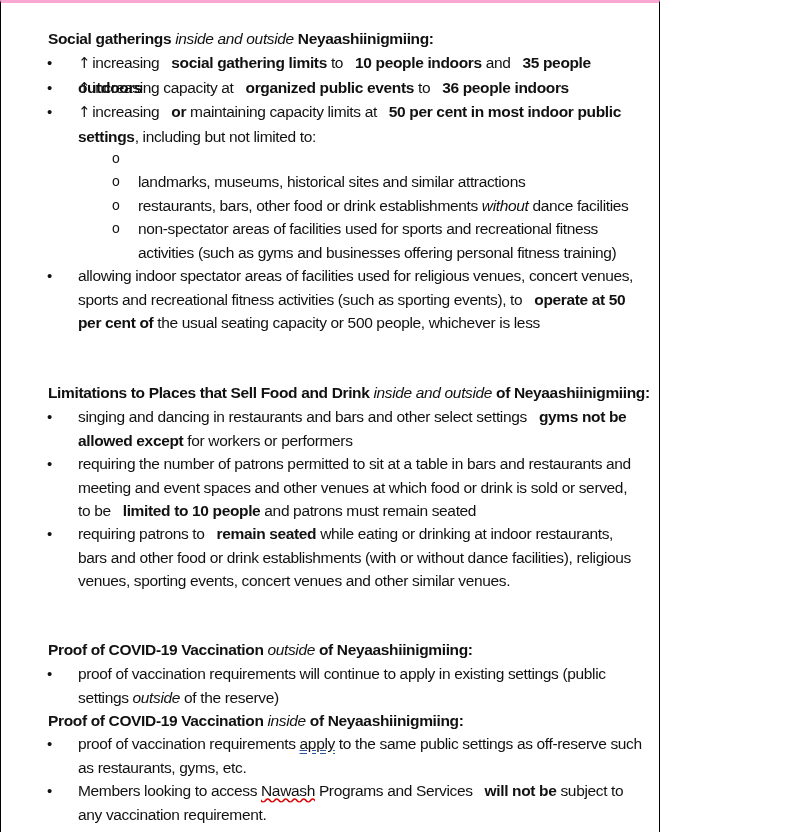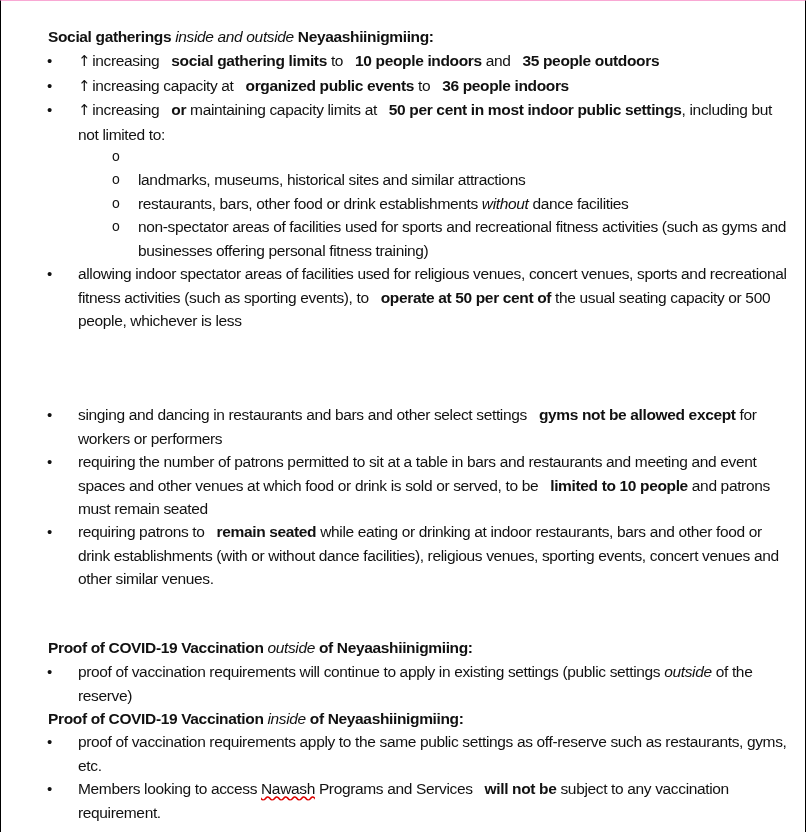--- a/index.html
+++ b/index.html
@@ -1,34 +1,34 @@
 <!DOCTYPE html>
 <html><head>
 <meta charset="utf-8">
 <style>
   html, body { margin: 0; padding: 0; background: #fff; }
   body { width: 806px; height: 832px; overflow: hidden; position: relative; }
   .page {
-    position: absolute; left: 0; top: 0; width: 806px; height: 832px;
+    position: absolute; left: 0; top: 0; width: 660px; height: 832px;
     border-left: 1px solid #000; border-right: 1px solid #000;
-    border-top: 1px solid #f9a8d4;
+    border-top: 3px solid #f9a8d4;
     box-sizing: border-box;
     font-family: "Liberation Sans", sans-serif;
     font-size: 15.5px; color: #111; line-height: 23.5px;
     letter-spacing: -0.35px;
   }
   .heading { position: absolute; left: 47px; font-weight: bold; }
   .heading i { font-weight: normal; }
   .item { position: absolute; left: 77px; right: 16px; }
   .bullet { position: absolute; left: -31px; top: 0; font-size: 15px; }
   .sub { position: absolute; left: 137px; right: 16px; }
   .circle { position: absolute; left: -26px; top: 0; font-size: 14px; }
   .arrow { font-family: "DejaVu Sans", sans-serif; font-size: 15px; margin-right: 2px; }
   b { font-weight: bold; margin-left: 8px; }
-  .u-blue { text-decoration-color: #2b579a; text-decoration-style: double; text-align: right; }
+  .u-blue { text-decoration: underline; text-decoration-color: #2b579a; text-decoration-style: double; text-align: right; }
   .u-red { text-decoration: underline wavy #d00; }
 </style>
 </head>
 <body>
 
 <div class="page">
 
   <div class="heading" style="top:24px"><span>Social gatherings </span><i>inside and outside</i><span> Neyaashiinigmiing:</span></div>
 
   <div class="item" style="top:48px"><span class="bullet">•</span><span class="arrow">↑</span><span>increasing </span><b>social gathering limits</b><span> to </span><b>10 people indoors</b><span> and </span><b>35 people outdoors</b></div>
@@ -37,20 +37,21 @@
 
   <div class="item" style="top:97px"><span class="bullet">•</span><span class="arrow">↑</span><span>increasing </span><b>or</b><span> maintaining capacity limits at </span><b>50 per cent in most indoor public settings</b><span>, including but not limited to:</span></div>
 
   <div class="sub" style="top:144px"><span class="circle">o</span></div>
   <div class="sub" style="top:167px"><span class="circle">o</span><span>landmarks, museums, historical sites and similar attractions</span></div>
   <div class="sub" style="top:191px"><span class="circle">o</span><span>restaurants, bars, other food or drink establishments </span><i>without</i><span> dance facilities</span></div>
   <div class="sub" style="top:214px"><span class="circle">o</span><span>non-spectator areas of facilities used for sports and recreational fitness activities (such as gyms and businesses offering personal fitness training)</span></div>
 
   <div class="item" style="top:261px"><span class="bullet">•</span><span>allowing indoor spectator areas of facilities used for religious venues, concert venues, sports and recreational fitness activities (such as sporting events), to </span><b>operate at 50 per cent of</b><span> the usual seating capacity or 500 people, whichever is less</span></div>
 
+  <div class="heading" style="top:378px"><span>Limitations to Places that Sell Food and Drink </span><i>inside and outside</i><span> of Neyaashiinigmiing:</span></div>
 
   <div class="item" style="top:402px"><span class="bullet">•</span><span>singing and dancing in restaurants and bars and other select settings </span><b>gyms not be allowed except</b><span> for workers or performers</span></div>
 
   <div class="item" style="top:449px"><span class="bullet">•</span><span>requiring the number of patrons permitted to sit at a table in bars and restaurants and meeting and event spaces and other venues at which food or drink is sold or served, to be </span><b>limited to 10 people</b><span> and patrons must remain seated</span></div>
 
   <div class="item" style="top:519px"><span class="bullet">•</span><span>requiring patrons to </span><b>remain seated</b><span> while eating or drinking at indoor restaurants, bars and other food or drink establishments (with or without dance facilities), religious venues, sporting events, concert venues and other similar venues.</span></div>
 
   <div class="heading" style="top:635px"><span>Proof of COVID-19 Vaccination </span><i>outside</i><span> of Neyaashiinigmiing:</span></div>
 
   <div class="item" style="top:659px"><span class="bullet">•</span><span>proof of vaccination requirements will continue to apply in existing settings (public settings </span><i>outside</i><span> of the reserve)</span></div>

